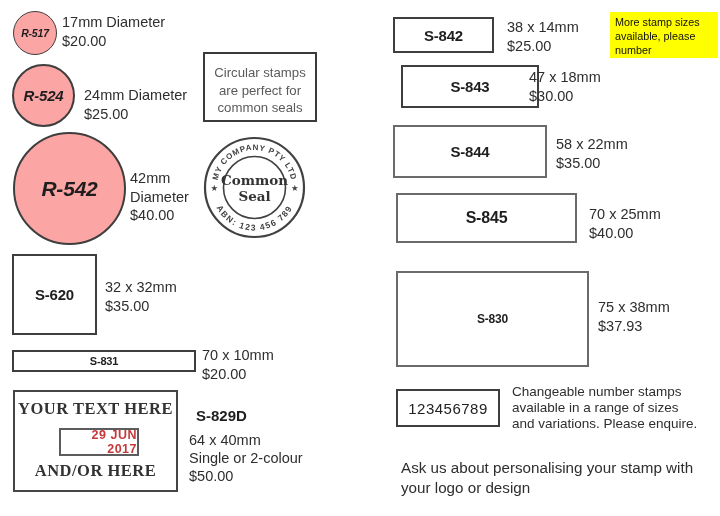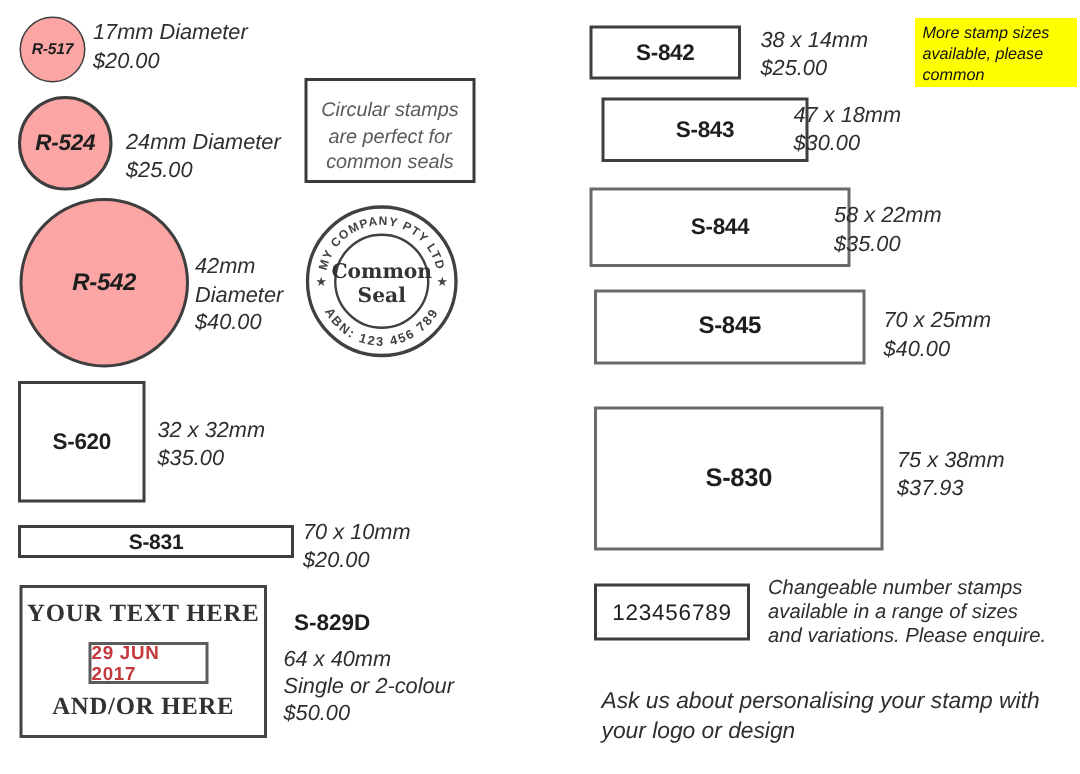--- a/index.html
+++ b/index.html
@@ -1,21 +1,21 @@
 <!DOCTYPE html>
 <html><head>
 <meta charset="utf-8">
 <style>
   html,body{margin:0;padding:0;background:#fff;}
   .canvas{
     position:relative; width:720px; height:516px; background:#ffffff;
     font-family:"Liberation Sans", sans-serif; color:#2b2b2b; overflow:hidden;
   }
   .abs{position:absolute;}
-  .lines{white-space:pre-line;font-style:italic;}
+  .lines{white-space:pre-line;}
   
   .circle{
     border:2px solid #3e3e3e; border-radius:50%;
     display:flex; align-items:center; justify-content:center;
     background:#fca5a5; box-sizing:border-box;font-style:italic;
   }
   .code{font-weight:bold; color:#1e1e1e; letter-spacing:-0.2px;}
   
   .rbox{
     border:2px solid #3e3e3e; background:#fff; box-sizing:border-box;
@@ -67,21 +67,21 @@
   <div class="abs desc lines" style="left:62px; top:13px;">17mm Diameter
 $20.00</div>
 
   <div class="abs circle" style="left:12px; top:64px; width:63px; height:63px;">
     <span class="code" style="font-size:15px;">R-524</span>
   </div>
   <div class="abs desc lines" style="left:84px; top:86px;">24mm Diameter
 $25.00</div>
 
   <div class="abs circle" style="left:13px; top:132px; width:113px; height:113px;">
-    <span class="code" style="font-size:16px;">R-542</span>
+    <span class="code" style="font-size:21px;">R-542</span>
   </div>
   <div class="abs desc lines" style="left:130px; top:169px;">42mm
 Diameter
 $40.00</div>
 
   <div class="abs infobox lines" style="left:203px; top:52px; width:114px; height:70px;">Circular stamps
 are perfect for
 common seals</div>
 
   <div class="abs" style="left:202px; top:135px; width:105px; height:105px;">
@@ -105,69 +105,69 @@
     </svg>
   </div>
 
   <div class="abs rbox" style="left:12px; top:254px; width:85px; height:81px;">
     <span class="code" style="font-size:15px;">S-620</span>
   </div>
   <div class="abs desc lines" style="left:105px; top:278px;">32 x 32mm
 $35.00</div>
 
   <div class="abs rbox" style="left:12px; top:350px; width:184px; height:22px;">
-    <span class="code" style="font-size:14px;">S-831</span>
+    <span class="code" style="font-size:11px;">S-831</span>
   </div>
   <div class="abs desc lines" style="left:202px; top:346px;">70 x 10mm
 $20.00</div>
 
   <div class="abs samplebox" style="left:13px; top:390px; width:165px; height:102px;">
     <div class="serif-line" style="top:7px;">YOUR TEXT HERE</div>
-    <div class="datebox" style="left:44px; top:36px; width:80px; height:28px;">
+    <div class="datebox" style="left:44px; top:36px; width:80px; height:28px;text-align:right;">
       <span class="datetext">29 JUN 2017</span>
     </div>
     <div class="serif-line" style="bottom:9px;">AND/OR HERE</div>
   </div>
   <div class="abs" style="left:189px; top:407px;">
     <div class="codeblock-title">S-829D</div>
     <div class="desc lines" style="line-height:18px;">64 x 40mm
 Single or 2-colour
 $50.00</div>
   </div>
 
   <div class="abs rbox" style="left:393px; top:17px; width:101px; height:36px;">
     <span class="code" style="font-size:15px;">S-842</span>
   </div>
   <div class="abs desc lines" style="left:507px; top:18px;">38 x 14mm
 $25.00</div>
 
   <div class="abs note lines" style="left:610px; top:12px; width:108px; height:46px;">More stamp sizes
 available, please
-common</div>
+number</div>
 
   <div class="abs rbox" style="left:401px; top:65px; width:138px; height:43px;">
     <span class="code" style="font-size:15px;">S-843</span>
   </div>
   <div class="abs desc lines" style="left:529px; top:68px;">47 x 18mm
 $30.00</div>
 
-  <div class="abs rbox gray" style="left:393px; top:125px; width:174px; height:53px;">
+  <div class="abs rbox gray" style="left:393px; top:125px; width:154px; height:53px;">
     <span class="code" style="font-size:15px;">S-844</span>
   </div>
   <div class="abs desc lines" style="left:556px; top:135px;">58 x 22mm
 $35.00</div>
 
   <div class="abs rbox gray" style="left:396px; top:193px; width:181px; height:50px;">
     <span class="code" style="font-size:16px;">S-845</span>
   </div>
   <div class="abs desc lines" style="left:589px; top:205px;">70 x 25mm
 $40.00</div>
 
   <div class="abs rbox gray" style="left:396px; top:271px; width:193px; height:96px;">
-    <span class="code" style="font-size:17px;">S-830</span>
+    <span class="code" style="font-size:12px;">S-830</span>
   </div>
   <div class="abs desc lines" style="left:598px; top:298px;">75 x 38mm
 $37.93</div>
 
   <div class="abs rbox" style="left:396px; top:389px; width:104px; height:38px;">
     <span class="numtext">123456789</span>
   </div>
   <div class="abs smalldesc lines" style="left:512px; top:384px;">Changeable number stamps
 available in a range of sizes
 and variations. Please enquire.</div>

